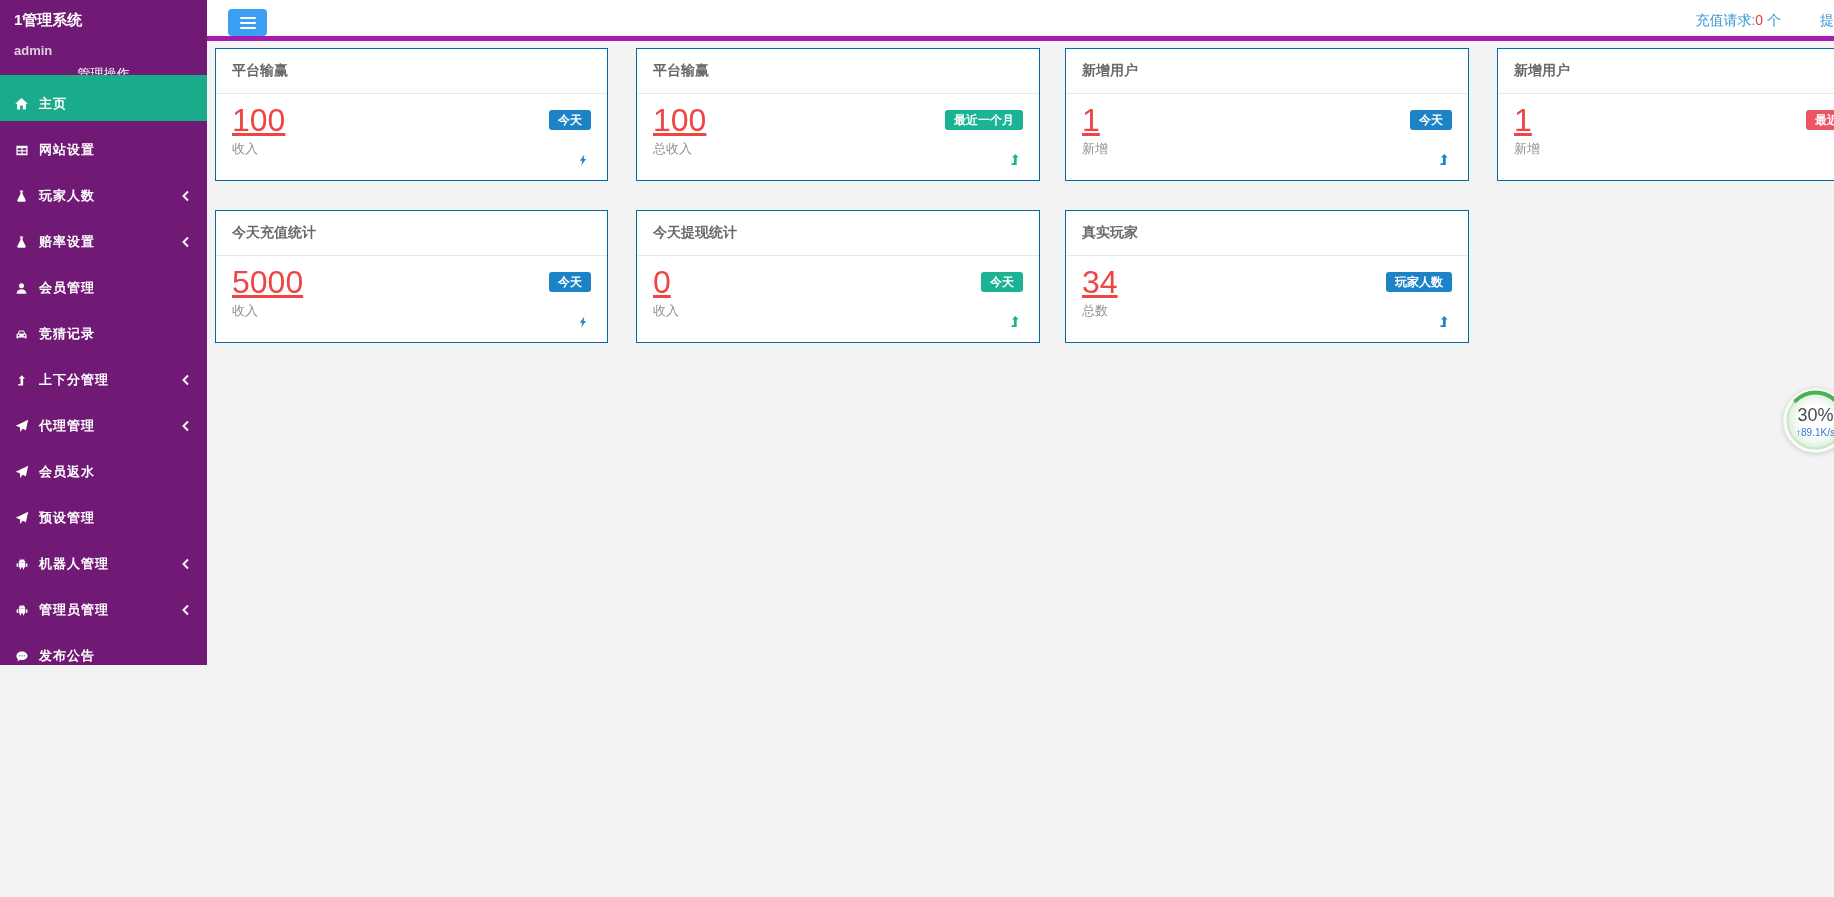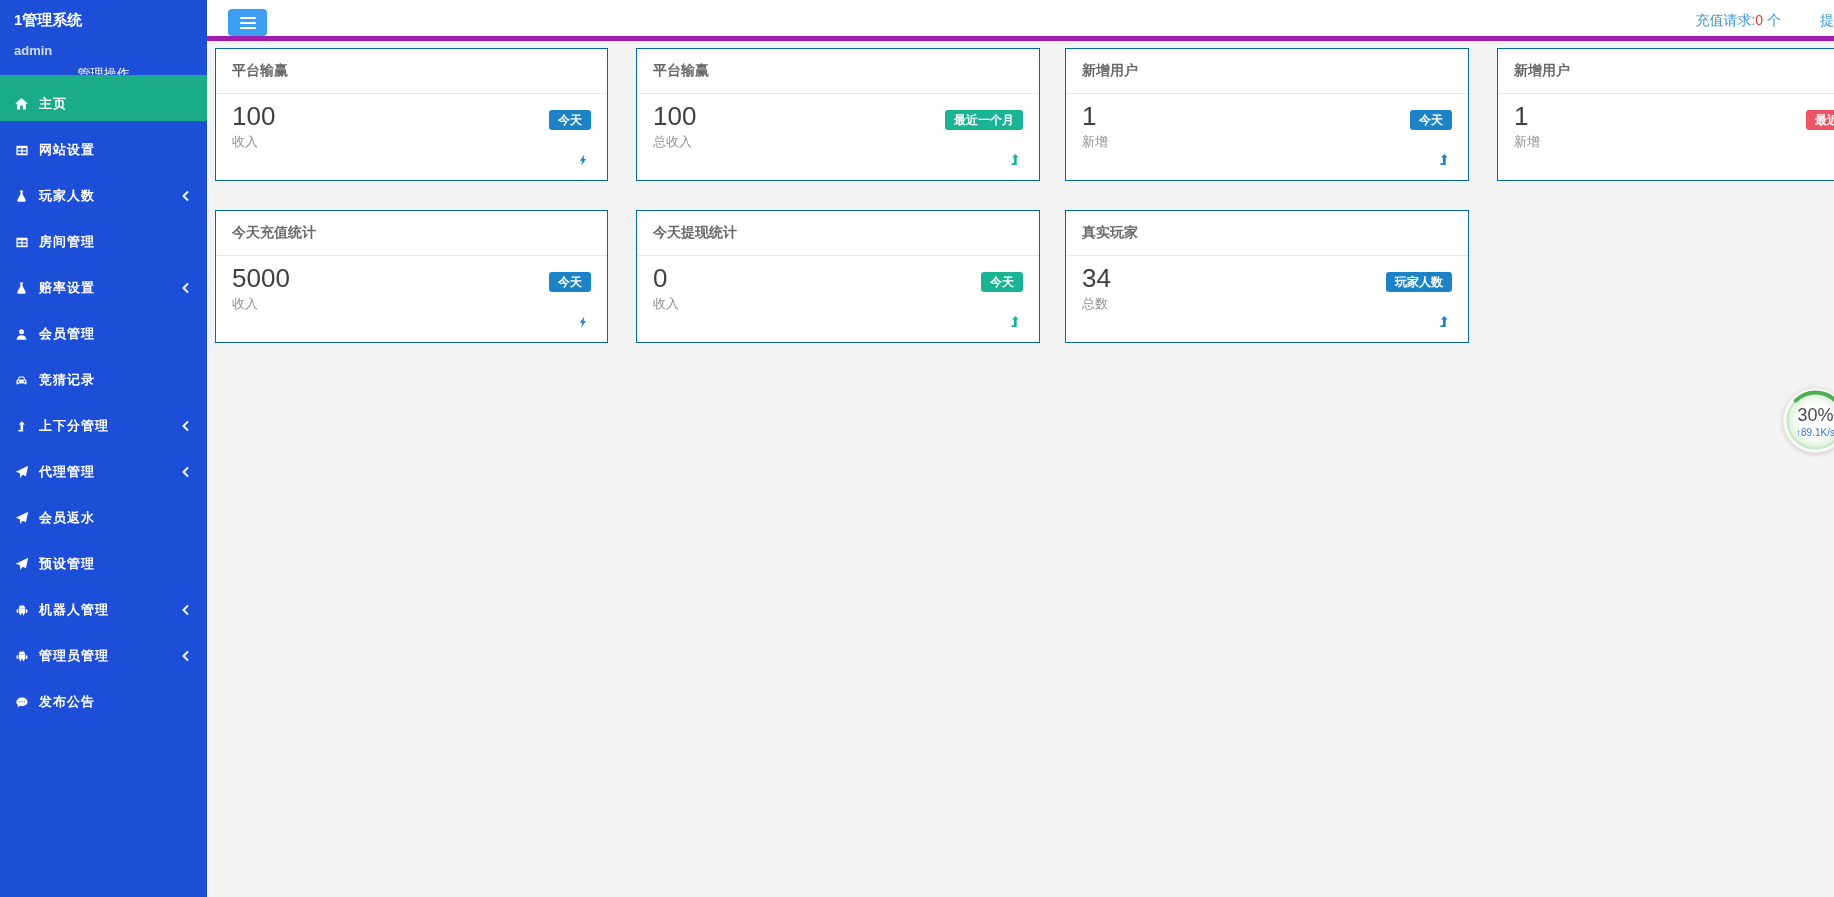--- a/index.html
+++ b/index.html
@@ -1,21 +1,21 @@
 <!DOCTYPE html>
 <html><head>
 <meta charset="utf-8">
 <style>
   * { box-sizing: border-box; margin: 0; padding: 0; }
   html,body { width:1834px; height:897px; }
   body { font-family: "Liberation Sans", "DejaVu Sans", sans-serif; }
   #screen { position:relative; width:1834px; height:897px; overflow:hidden; background:#f3f3f4; }
 
   
-  .sidebar { position:absolute; left:0; top:0; width:207px; height:897px; background:#1d4ed8; z-index:5; }
+  .sidebar { position:absolute; left:0; top:0; width:207px; height:665px; background:#701a75; z-index:5; }
   .brand { padding:11px 14px 0 14px; color:#fff; font-size:15px; font-weight:bold; }
   .side-user { padding:13px 14px 0 14px; color:rgba(255,255,255,.78); font-size:13px; font-weight:bold; }
   .side-usermenu { padding:7px 14px 0 14px; color:#fff; font-size:13px; cursor:pointer; display:flex; align-items:center; gap:6px;flex-direction:column; }
   .caret-down { width:0; height:0; border-left:4px solid transparent; border-right:4px solid transparent; border-top:4px solid #fff; display:inline-block; }
   .nav { position:absolute; top:75px; left:0; width:207px; }
   .nav-item { height:46px; display:flex; align-items:center; padding:12px 16px 0 13px; color:#fff; font-size:13px; font-weight:bold; cursor:pointer; }
   .nav-item.active { background:#1aab8b; }
   .nav-ico { width:17px; height:15px; margin-right:9px; display:flex; align-items:center; justify-content:center; flex:0 0 17px; }
   .nav-ico svg { display:block; }
   .nav-label { flex:1; letter-spacing:1px; }
@@ -29,21 +29,21 @@
   .lnk-recharge { right:53px; }
   .lnk-withdraw { right:-14px; }
   .red-count { color:#e53935; }
 
   
   .card { position:absolute; height:133px; background:#fff; border:1px solid #0369a1; }
   .card-header { height:45px; padding:13px 16px 0 16px; border-bottom:1px solid #e7eaec; display:flex; align-items:flex-start; justify-content:space-between; }
   .card-title { font-size:14px; font-weight:bold; color:#676a6c; }
   .badge { font-size:12px; font-weight:bold; color:#fff; padding:3px 9px; border-radius:3px; line-height:1.2; white-space:nowrap;margin-top:48px; }
   .card-body { position:relative; padding:8px 16px 0 16px; height:87px; }
-  .card-value { font-size:26px; color:#404040; line-height:1.15; font-weight:400; }
+  .card-value { font-size:32px; color:#ef4444; line-height:1.15; font-weight:400;text-decoration:underline; }
   .card-sub { font-size:13px; color:#8f9192; margin-top:1px; }
   .corner-ico { position:absolute; right:16px; bottom:14px; width:14px; height:14px; }
   .corner-ico svg { display:block; }
 
   
   .gauge { position:absolute; left:1783px; top:388px; width:65px; height:65px; border-radius:50%; box-shadow:0 1px 5px rgba(0,0,0,.18); z-index:9; cursor:pointer; }
   .gauge svg { position:absolute; left:0; top:0; }
   .gauge-txt { position:absolute; left:0; top:0; width:65px; height:65px; display:flex; flex-direction:column; align-items:center; justify-content:center; }
   .gauge-pct { font-size:18px; color:#4a4a4a; line-height:1; margin-top:2px; }
   .gauge-spd { font-size:10px; color:#3577d4; margin-top:3px; white-space:nowrap; }
@@ -87,28 +87,20 @@
             <svg width="13" height="14" viewBox="0 0 14 14">
               <path fill="#fff" d="M5.2 1h3.6v1.2h-.7v2.6l3.4 6.6c.4.8-.2 1.7-1.1 1.7H3.6c-.9 0-1.5-.9-1.1-1.7l3.4-6.6V2.2h-.7z"></path>
             </svg>
           </span>
         <span class="nav-label">玩家人数</span>
         <svg class="chev" viewBox="0 0 11 12">
             <path d="M8 1.5L3.5 6 8 10.5" stroke="#fff" stroke-width="2" fill="none"></path>
           </svg>
       </div>
 
-      <div class="nav-item">
-        <span class="nav-ico">
-            <svg width="14" height="13" viewBox="0 0 14 14">
-              <path fill="#fff" fill-rule="evenodd" d="M1 2h12v10H1zm1.3 2.7v2.1h4.1V4.7zm5.3 0v2.1h4.1V4.7zM2.3 8.1v2h4.1v-2zm5.3 0v2h4.1v-2z"></path>
-            </svg>
-          </span>
-        <span class="nav-label">房间管理</span>
-      </div>
 
       <div class="nav-item">
         <span class="nav-ico">
             <svg width="13" height="14" viewBox="0 0 14 14">
               <path fill="#fff" d="M5.2 1h3.6v1.2h-.7v2.6l3.4 6.6c.4.8-.2 1.7-1.1 1.7H3.6c-.9 0-1.5-.9-1.1-1.7l3.4-6.6V2.2h-.7z"></path>
             </svg>
           </span>
         <span class="nav-label">赔率设置</span>
         <svg class="chev" viewBox="0 0 11 12">
             <path d="M8 1.5L3.5 6 8 10.5" stroke="#fff" stroke-width="2" fill="none"></path>

